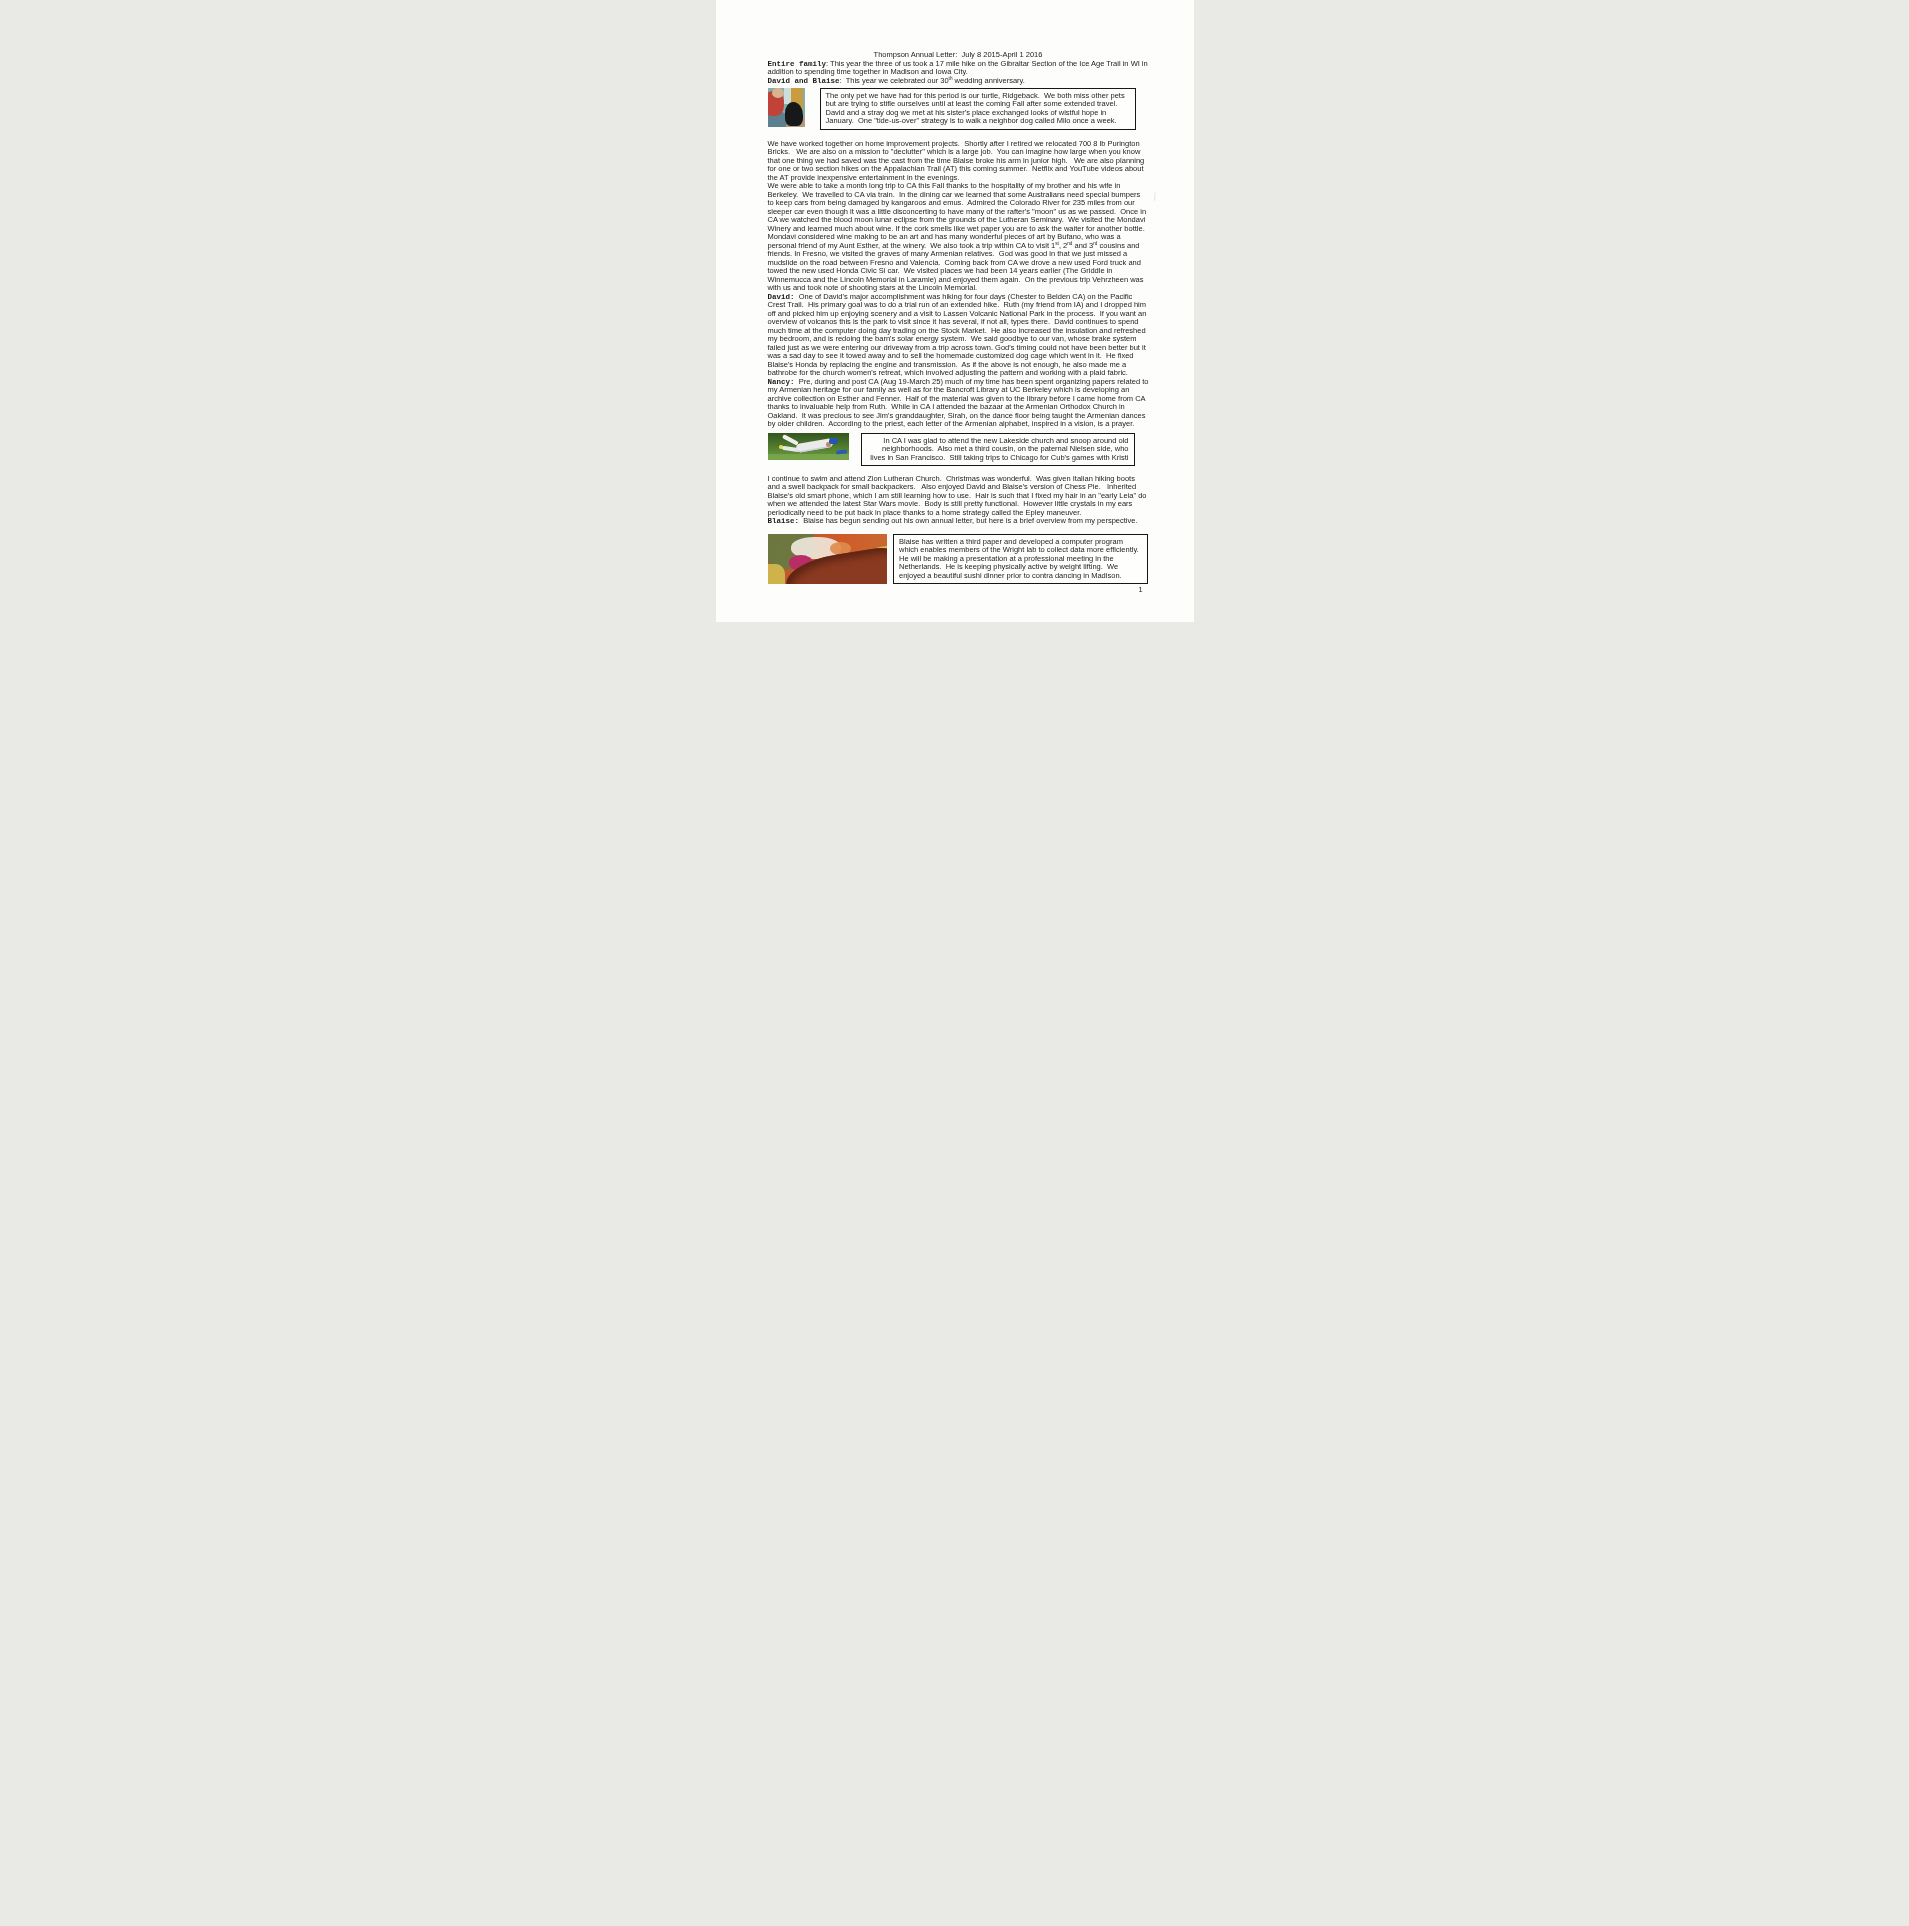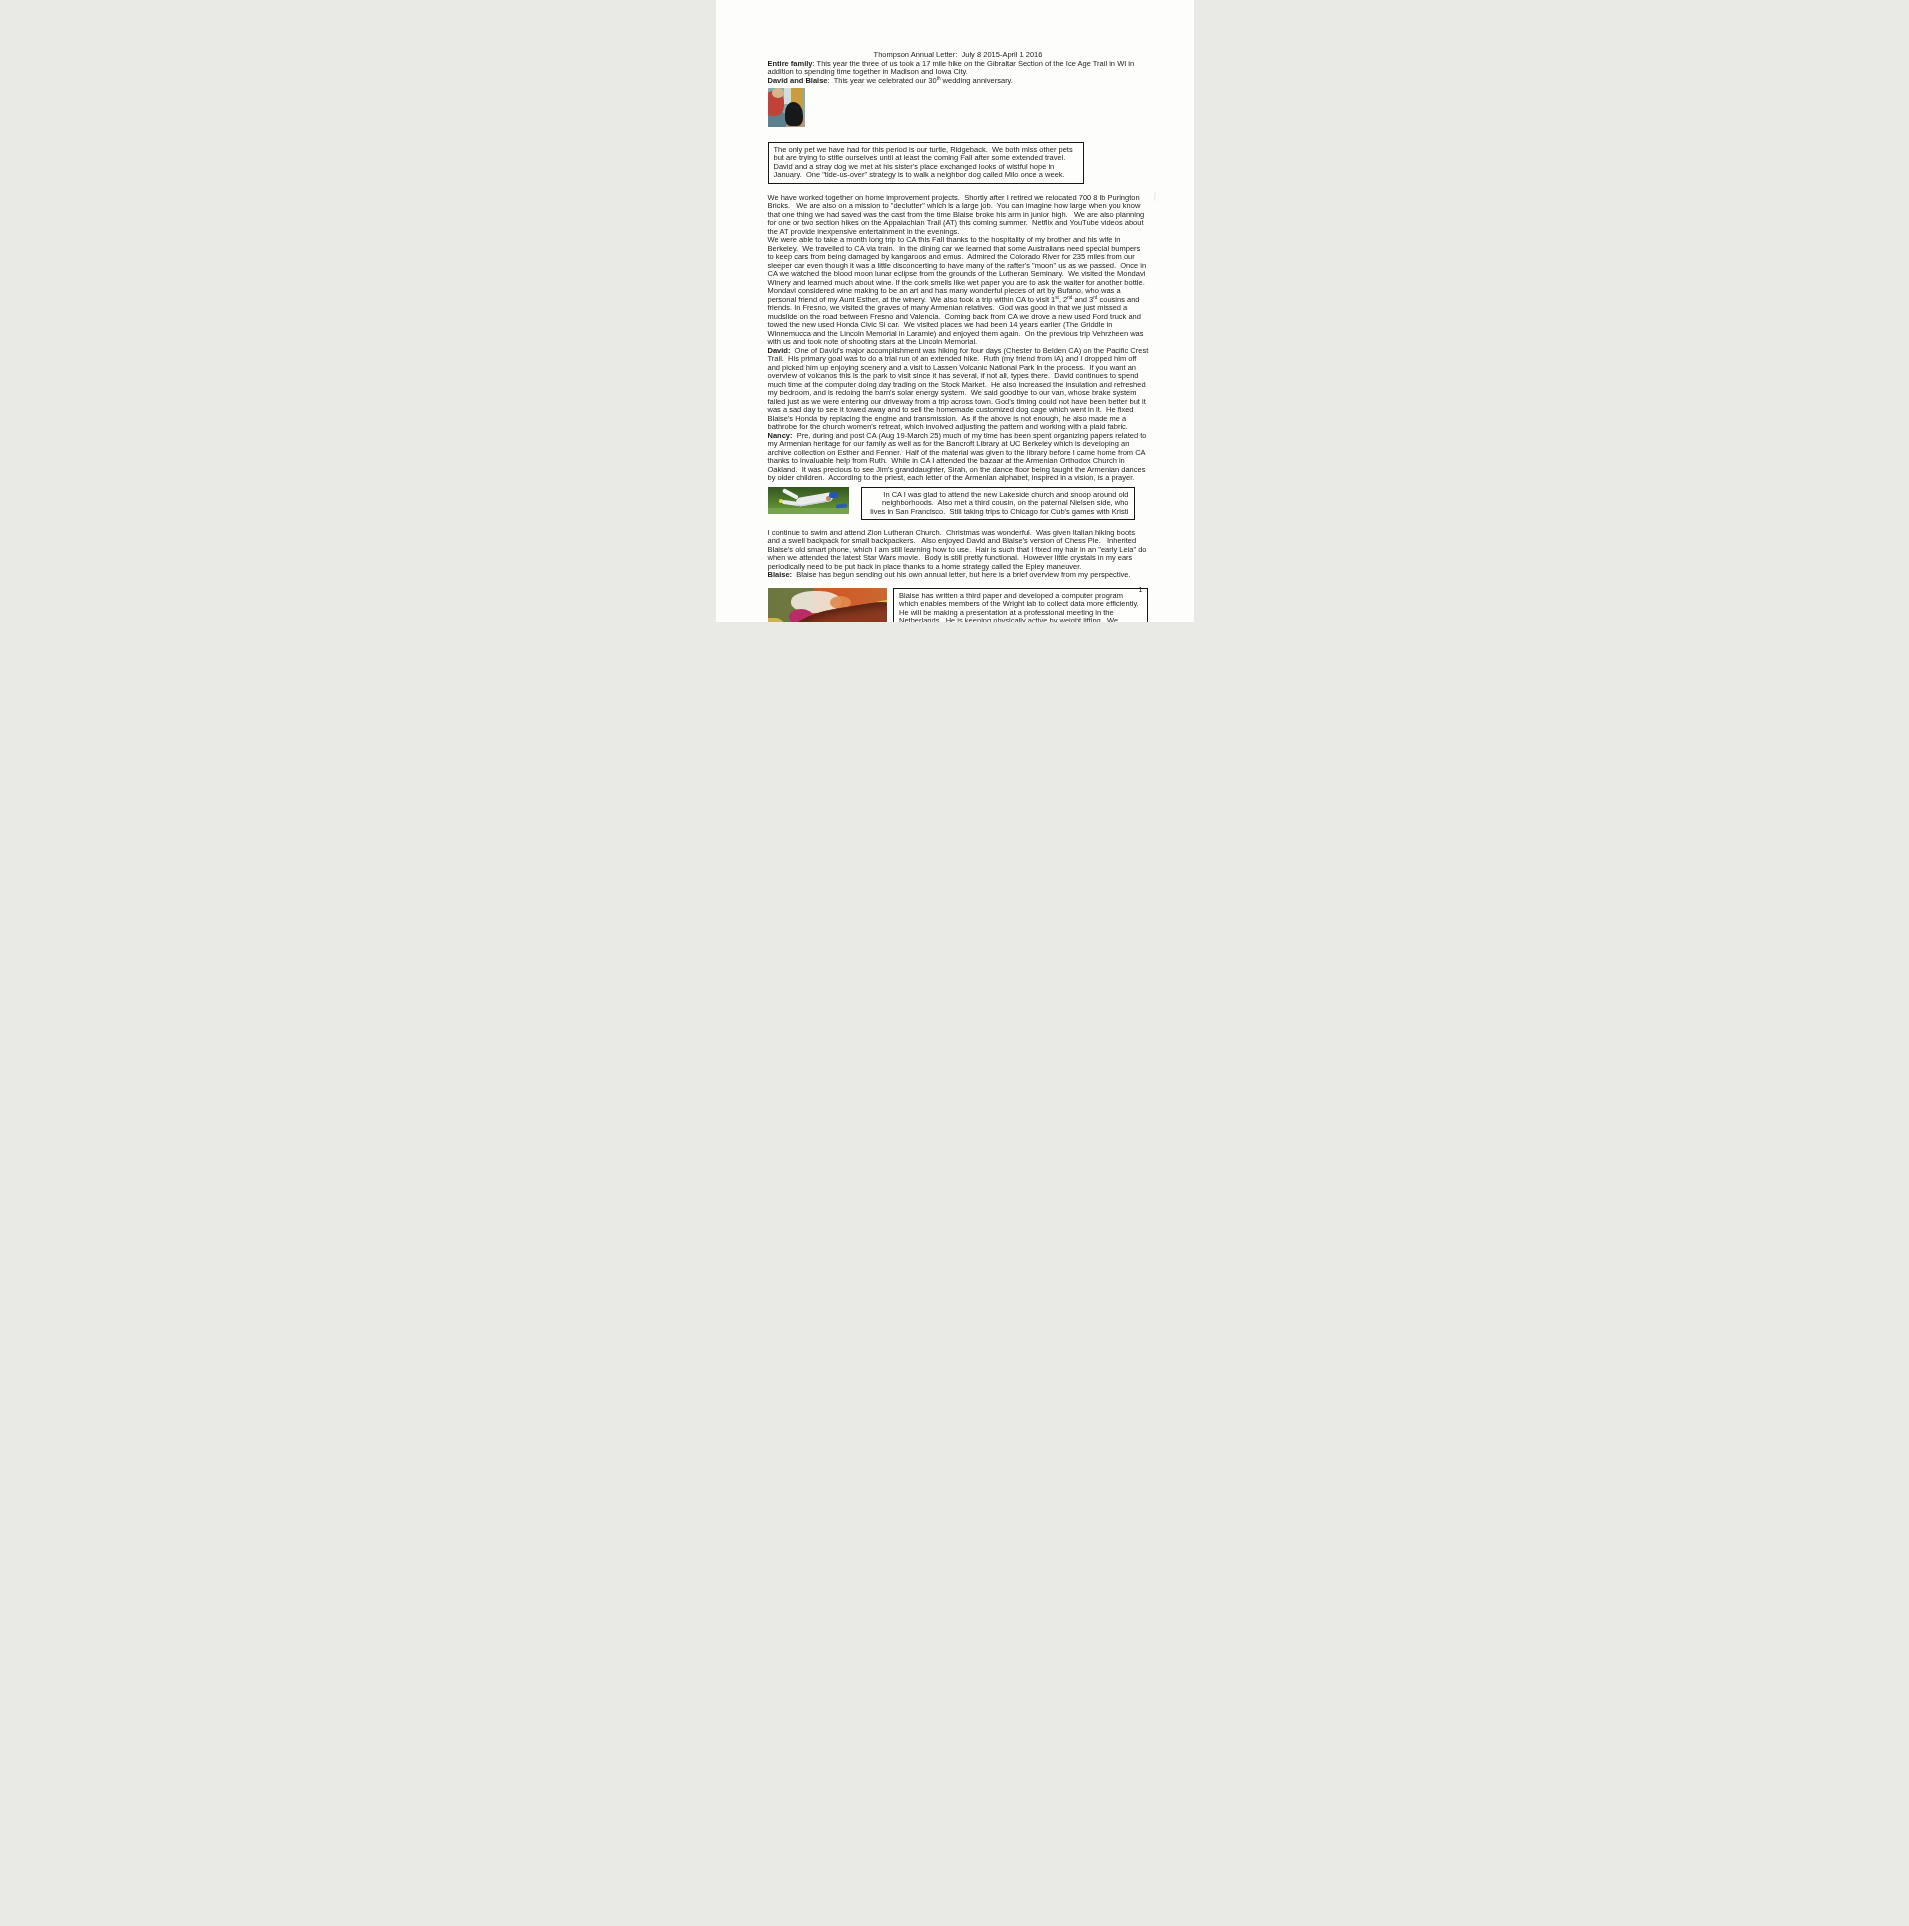--- a/index.html
+++ b/index.html
@@ -20,24 +20,24 @@
     font-size:7.5px;
     line-height:8.5px;
     white-space:pre-wrap;
   }
   .para{
     margin:0;
     font-size:7.5px;
     line-height:8.5px;
     white-space:pre-wrap;
   }
-  .lead{font-weight:bold;}
+  .lead{font-weight:bold;font-family:Liberation Mono, monospace;}
   sup{font-size:0.62em;line-height:0;}
   .figrow{display:flex;align-items:flex-start;}
-  .figrow-1{margin:2.7px 0 10px 0;gap:15px;flex-direction:column;}
+  .figrow-1{margin:2.7px 0 10px 0;gap:15px;}
   .figrow-2{margin:3.9px 0 8.5px 0;gap:12px;text-align:right;}
   .figrow-3{margin:7.7px 0 0 0;gap:6.5px;}
   .boxed{
     border:1.2px solid #161616;
     box-sizing:border-box;
     padding:3.1px 5px;
     font-size:7.5px;
     line-height:8.5px;
     white-space:pre-wrap;
     background:#fefefc;

